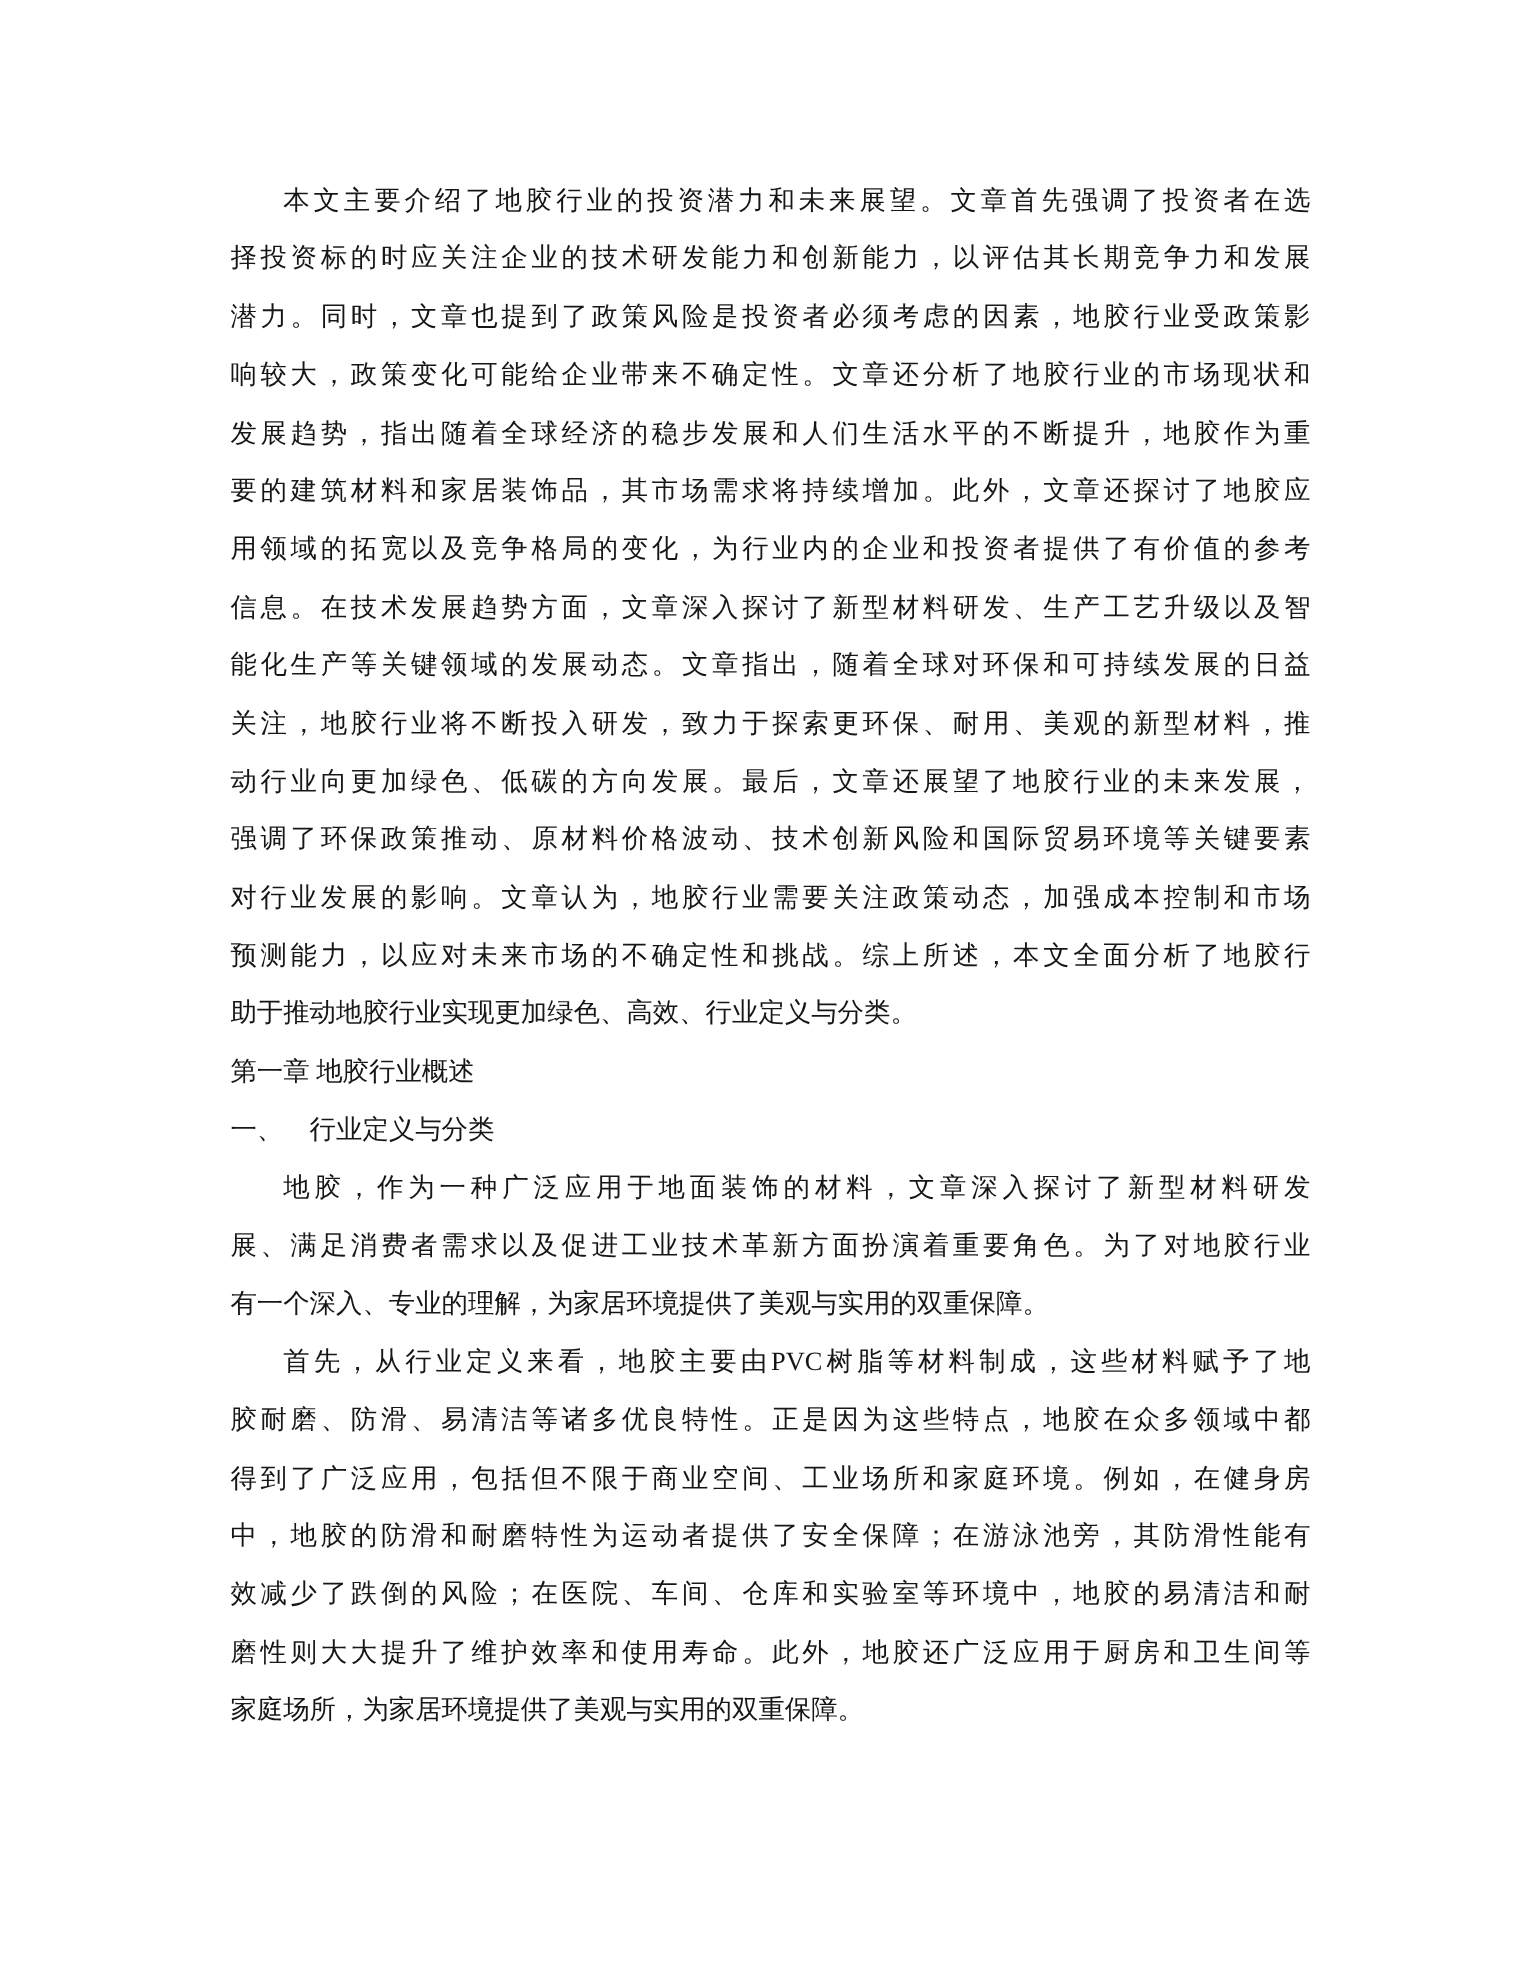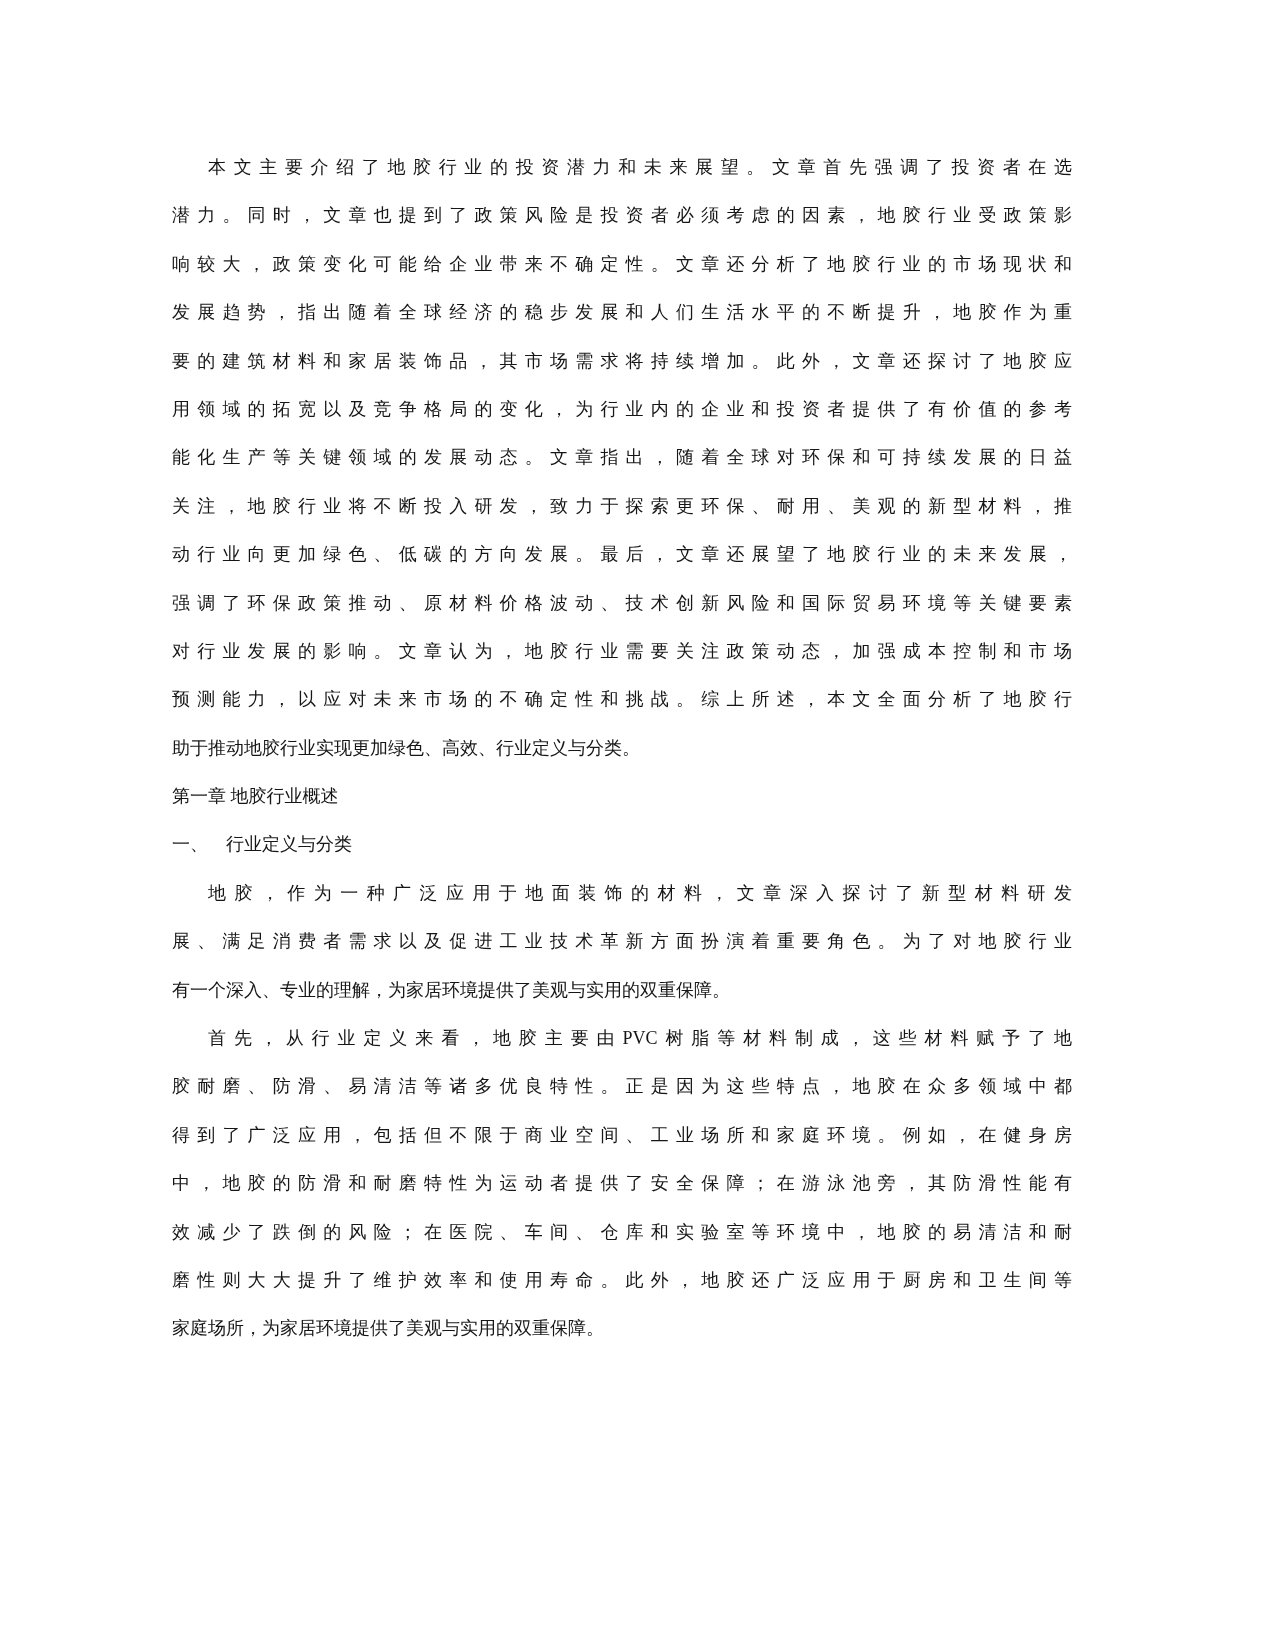--- a/index.html
+++ b/index.html
@@ -9,25 +9,25 @@
   }
   .page {
     position: relative;
     width: 1275px;
     height: 1650px;
     background: #ffffff;
     overflow: hidden;
   }
   .text-block {
     position: absolute;
-    left: 172px;
+    left: 192px;
     top: 143px;
     width: 900px;
     font-family: "Liberation Serif", "DejaVu Serif", serif;
-    font-size: 18px;
+    font-size: 22px;
     line-height: 48.4px;
     color: #161616;
     font-weight: 400;
   }
   .paragraph {
     margin: 0;
     padding: 0;
   }
   .line {
     height: 48.4px;
@@ -47,25 +47,27 @@
     text-align-last: left;
   }
 </style>
 </head>
 <body>
 
 <div class="page">
   <div class="text-block">
       <div class="paragraph body">
         <div class="line indent">本文主要介绍了地胶行业的投资潜力和未来展望。文章首先强调了投资者在选</div>
+        <div class="line">择投资标的时应关注企业的技术研发能力和创新能力，以评估其长期竞争力和发展</div>
         <div class="line">潜力。同时，文章也提到了政策风险是投资者必须考虑的因素，地胶行业受政策影</div>
         <div class="line">响较大，政策变化可能给企业带来不确定性。文章还分析了地胶行业的市场现状和</div>
         <div class="line">发展趋势，指出随着全球经济的稳步发展和人们生活水平的不断提升，地胶作为重</div>
         <div class="line">要的建筑材料和家居装饰品，其市场需求将持续增加。此外，文章还探讨了地胶应</div>
         <div class="line">用领域的拓宽以及竞争格局的变化，为行业内的企业和投资者提供了有价值的参考</div>
+        <div class="line">信息。在技术发展趋势方面，文章深入探讨了新型材料研发、生产工艺升级以及智</div>
         <div class="line">能化生产等关键领域的发展动态。文章指出，随着全球对环保和可持续发展的日益</div>
         <div class="line">关注，地胶行业将不断投入研发，致力于探索更环保、耐用、美观的新型材料，推</div>
         <div class="line">动行业向更加绿色、低碳的方向发展。最后，文章还展望了地胶行业的未来发展，</div>
         <div class="line">强调了环保政策推动、原材料价格波动、技术创新风险和国际贸易环境等关键要素</div>
         <div class="line">对行业发展的影响。文章认为，地胶行业需要关注政策动态，加强成本控制和市场</div>
         <div class="line">预测能力，以应对未来市场的不确定性和挑战。综上所述，本文全面分析了地胶行</div>
         <div class="line end">助于推动地胶行业实现更加绿色、高效、行业定义与分类。</div>
       </div>
       <div class="paragraph heading">
         <div class="line end">第一章 地胶行业概述</div>

